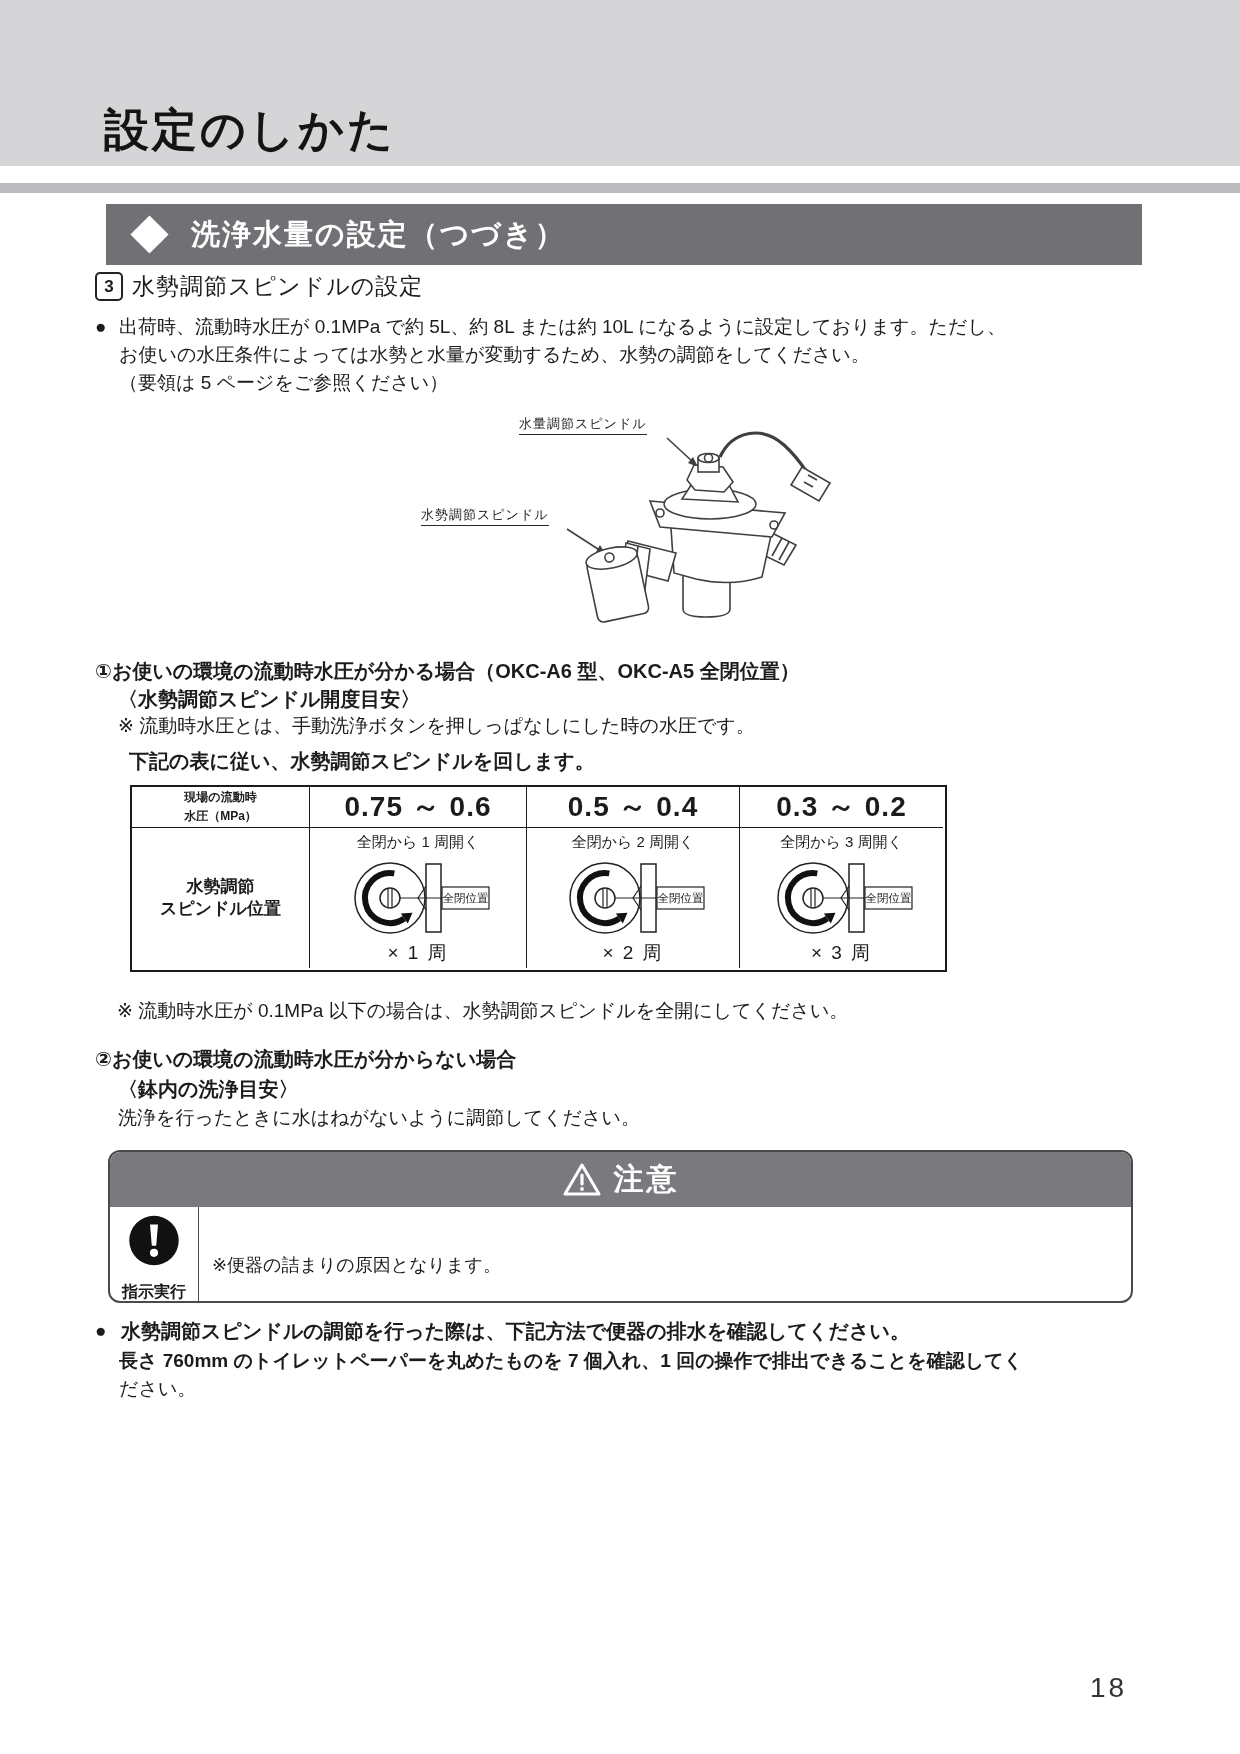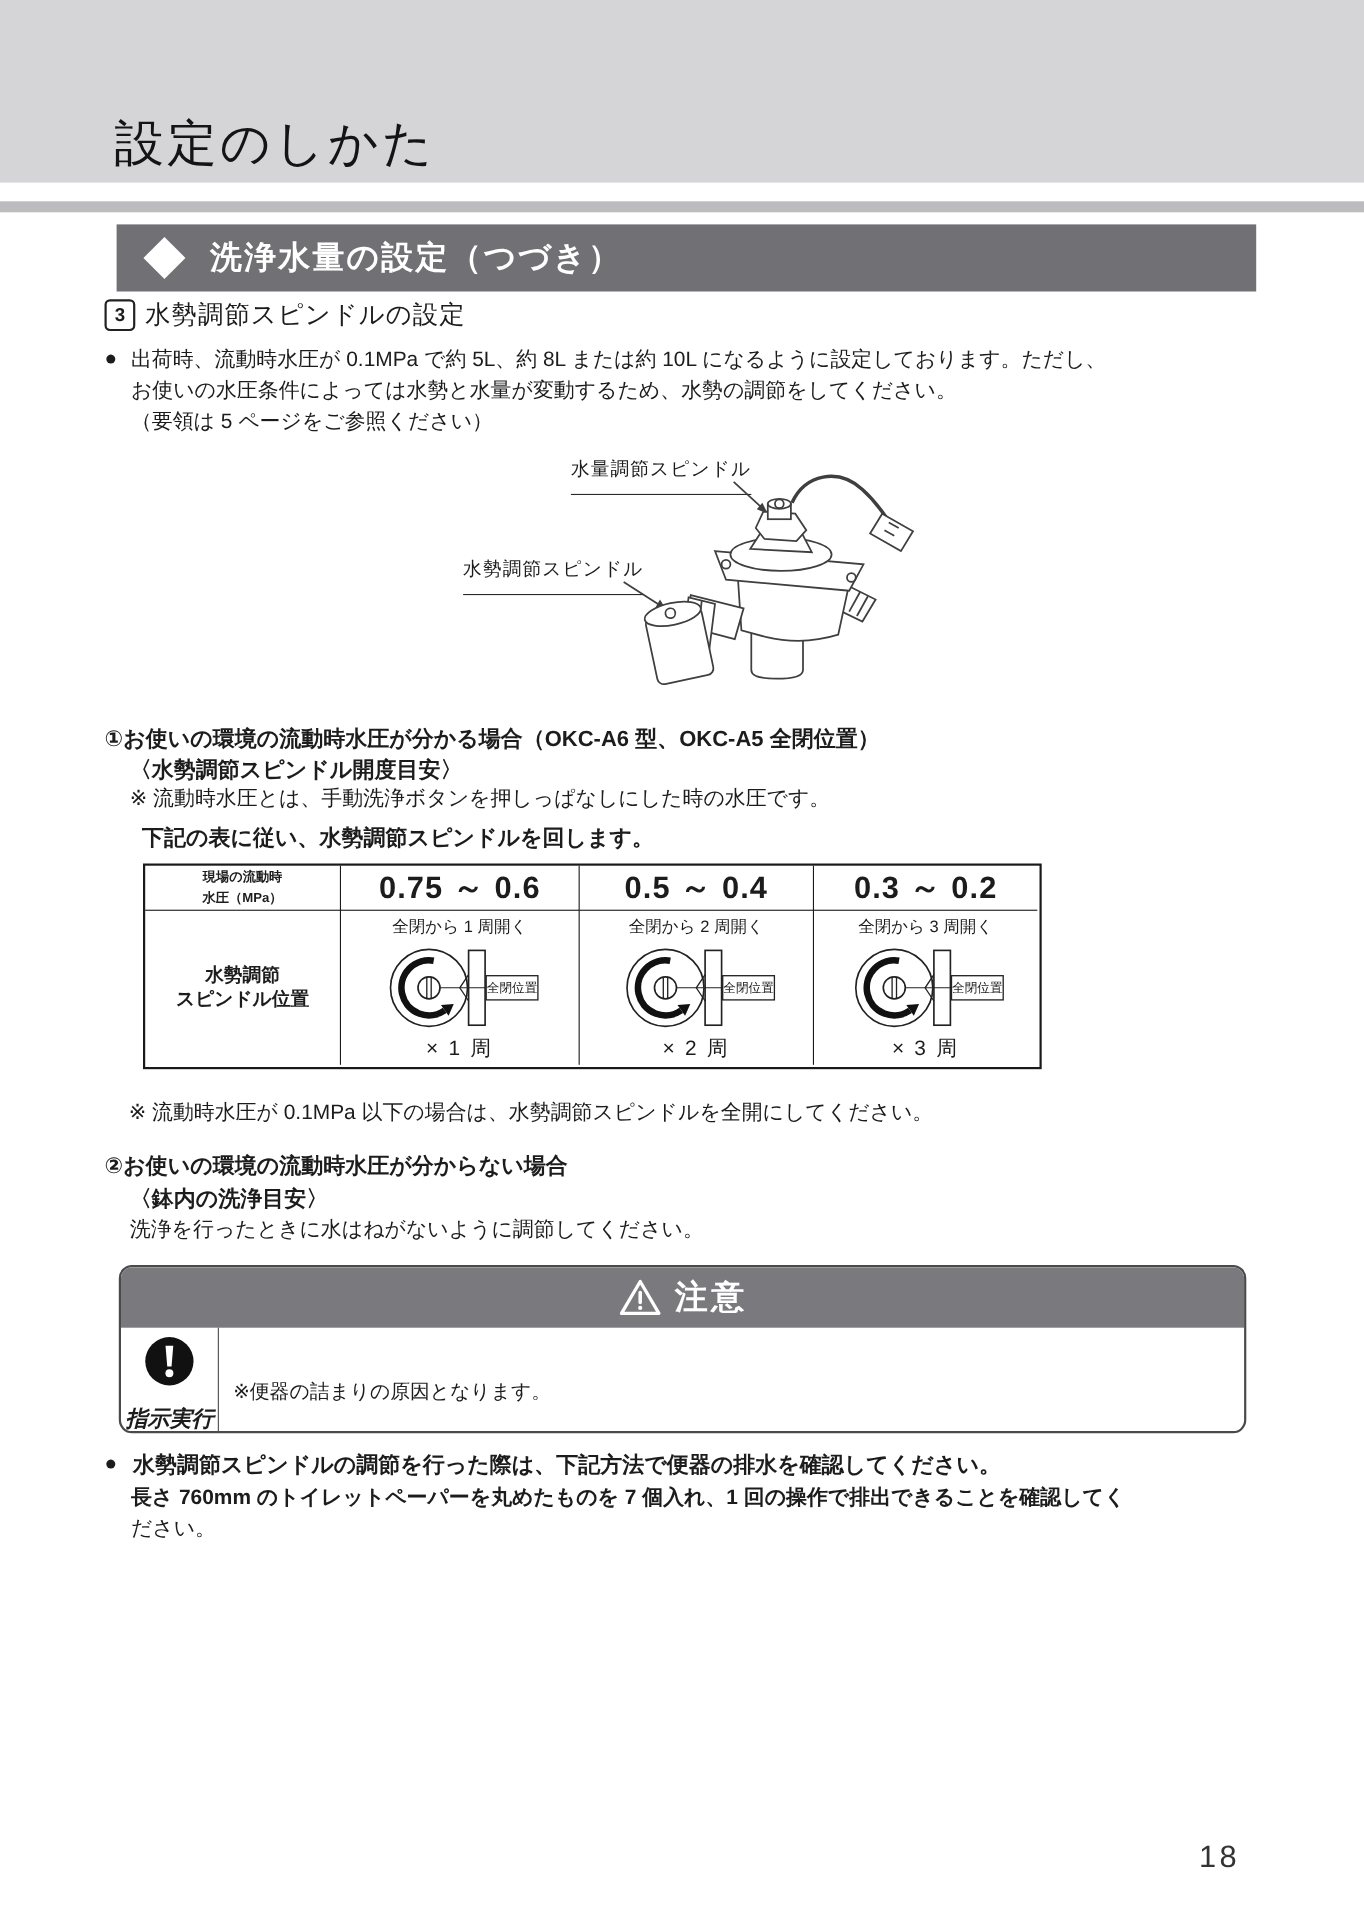--- a/index.html
+++ b/index.html
@@ -1,39 +1,39 @@
 <!DOCTYPE html>
 <html><head>
 <meta charset="utf-8">
 <style>
   html,body{margin:0;padding:0;background:#ffffff;}
   .page{position:relative;width:1240px;height:1754px;background:#ffffff;overflow:hidden;
         font-family:"Liberation Sans","DejaVu Sans",sans-serif;color:#1c1c1c;}
   
   .top-band{position:absolute;left:0;top:0;width:1240px;height:166px;background:#d5d5d7;}
-  .page-title{position:absolute;left:104px;top:100px;margin:0;font-size:45px;font-weight:normal;
+  .page-title{position:absolute;left:104px;top:100px;margin:0;font-size:45px;font-weight:bold;
               letter-spacing:3px;color:#141414;}
   .divider-bar{position:absolute;left:0;top:183px;width:1240px;height:10px;background:#bcbcbe;}
   
   .section-bar{position:absolute;left:106px;top:204px;width:1036px;height:61px;background:#717175;
                display:flex;align-items:center;}
   .diamond{width:27px;height:27px;background:#ffffff;transform:rotate(45deg);margin-left:30px;flex:0 0 auto;}
   .section-title{color:#ffffff;font-size:29px;font-weight:bold;margin-left:28px;letter-spacing:2px;}
   
   .step-heading{position:absolute;left:95px;top:271px;display:flex;align-items:center;}
   .step-num{display:inline-flex;align-items:center;justify-content:center;width:24px;height:25px;
             border:2px solid #222;border-radius:5px;font-size:17px;font-weight:bold;}
   .step-title{font-size:23px;margin-left:9px;letter-spacing:1px;}
   
   .t{position:absolute;white-space:nowrap;}
   .body-text{font-size:19px;}
   .bold-text{font-size:20px;font-weight:bold;}
   .bullet{font-size:19px;}
   
-  .fig-label{position:absolute;font-size:17px;letter-spacing:1px;padding-bottom:11px;
+  .fig-label{position:absolute;font-size:13px;letter-spacing:1px;padding-bottom:1px;
              border-bottom:1.5px solid #2a2a2a;}
   
   .spec-table{position:absolute;left:130px;top:785px;width:817px;height:187px;border:2px solid #1a1a1a;
               box-sizing:border-box;display:grid;grid-template-columns:178px 217px 213px 203px;
               grid-template-rows:41px 140px;}
   .spec-table .cell{border-right:1.5px solid #1a1a1a;border-bottom:1.5px solid #1a1a1a;
               box-sizing:border-box;display:flex;flex-direction:column;align-items:center;justify-content:center;}
   .spec-table .cell.last-col{border-right:none;}
   .spec-table .cell.last-row{border-bottom:none;}
   .hdr-2line{font-size:12px;font-weight:bold;line-height:19px;text-align:center;}
@@ -45,21 +45,21 @@
   .turns{font-size:19px;letter-spacing:2px;margin-top:-2px;}
   
   .caution-box{position:absolute;left:108px;top:1150px;width:1025px;height:153px;box-sizing:border-box;
                border:2.5px solid #4a4a4a;border-radius:12px;overflow:hidden;background:#fff;}
   .caution-header{height:55px;background:#7a797d;display:flex;align-items:center;justify-content:center;}
   .caution-title{color:#ffffff;font-size:30px;font-weight:bold;letter-spacing:3px;margin-left:12px;}
   .caution-body{position:relative;height:96px;}
   .caution-left{position:absolute;left:0;top:0;width:89px;height:96px;border-right:1.5px solid #4a4a4a;
                 box-sizing:border-box;display:flex;flex-direction:column;align-items:center;}
   .caution-icon{margin-top:7px;}
-  .caution-icon-label{font-size:20px;font-weight:bold;margin-top:15px;font-style:italic;}
+  .caution-icon-label{font-size:16px;font-weight:bold;margin-top:15px;}
   .caution-text1{position:absolute;left:102px;top:14px;font-size:20px;white-space:nowrap;}
   .caution-text2{position:absolute;left:102px;top:46px;font-size:18px;white-space:nowrap;}
   
   .page-num{position:absolute;left:1090px;top:1672px;font-size:28px;letter-spacing:3px;color:#333;}
   svg{display:block;}
 </style>
 </head>
 <body>
 
 <div class="page">

